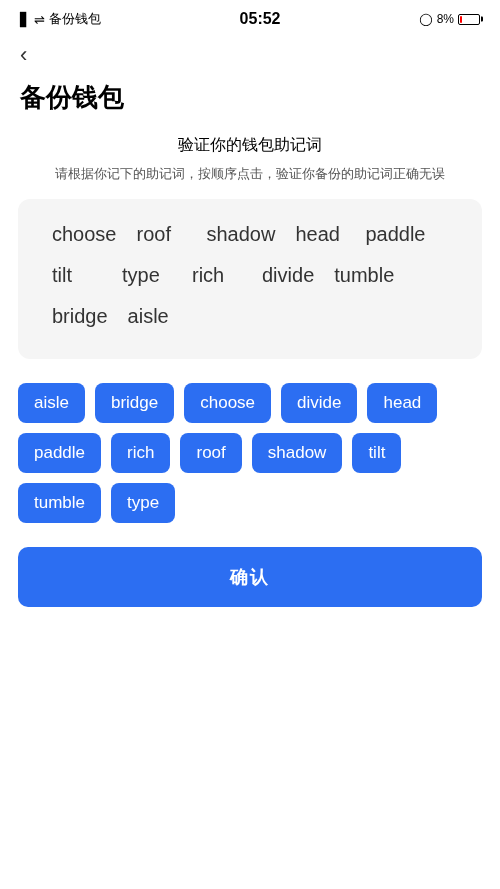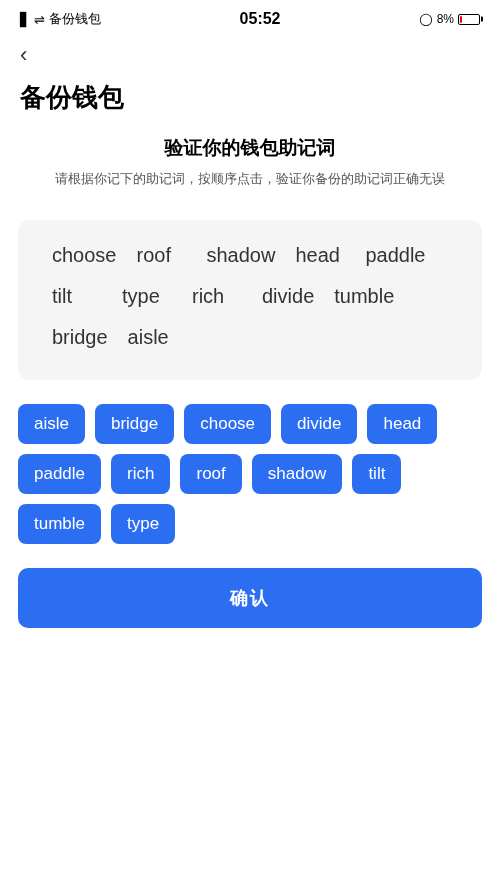--- a/index.html
+++ b/index.html
@@ -66,32 +66,32 @@
     .page-title {
       font-size: 26px;
       font-weight: 700;
       color: #000;
       padding: 8px 20px 20px 20px;
     }
 
     
     .section-title {
       text-align: center;
-      font-size: 19px;
-      font-weight: 700;
+      font-size: 16px;
+      font-weight: 400;
       color: #000;
       margin-bottom: 8px;
     }
     .section-desc {
       font-size: 13px;
       color: #555;
       text-align: center;
       padding: 0 24px;
       line-height: 1.6;
-      margin-bottom: 30px;
+      margin-bottom: 14px;
     }
 
     
     .word-box {
       margin: 0 18px 24px 18px;
       background: #f5f5f5;
       border-radius: 12px;
       padding: 20px 24px;
       min-height: 160px;
     }

